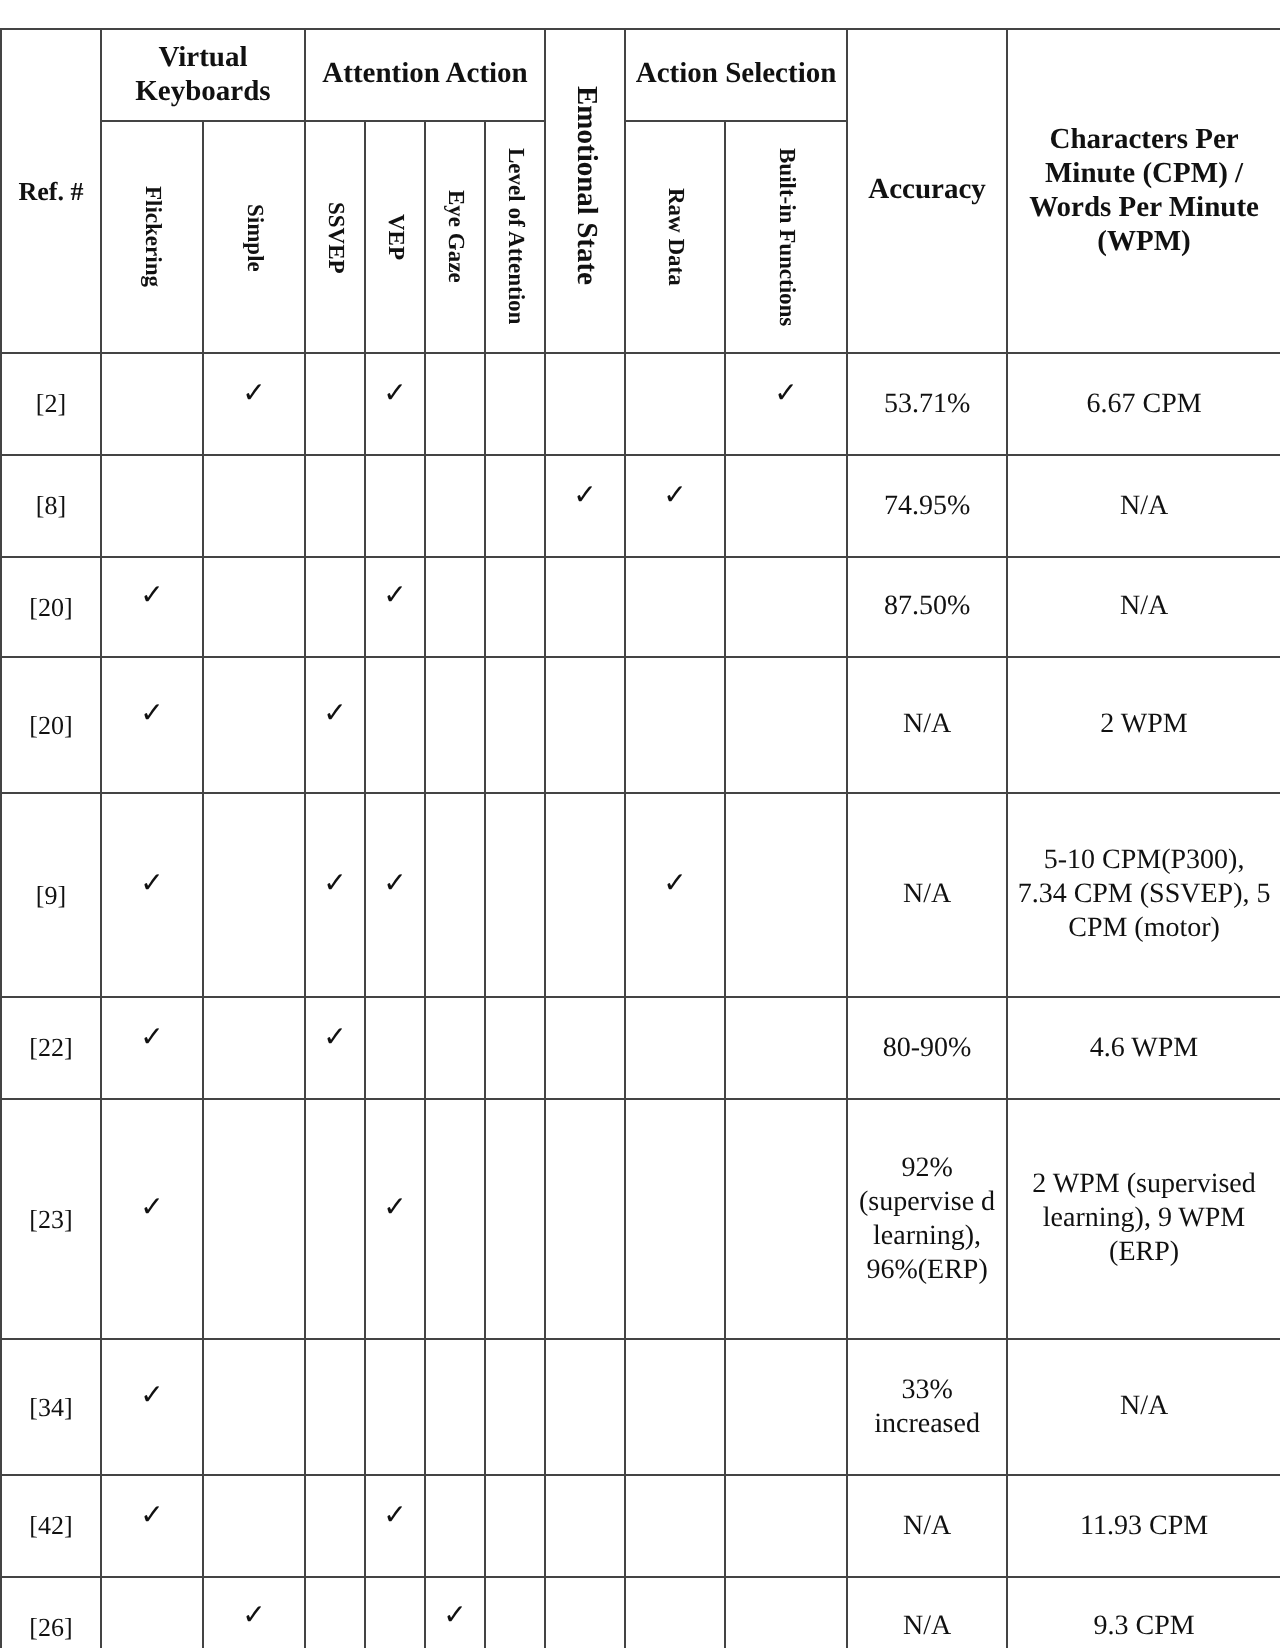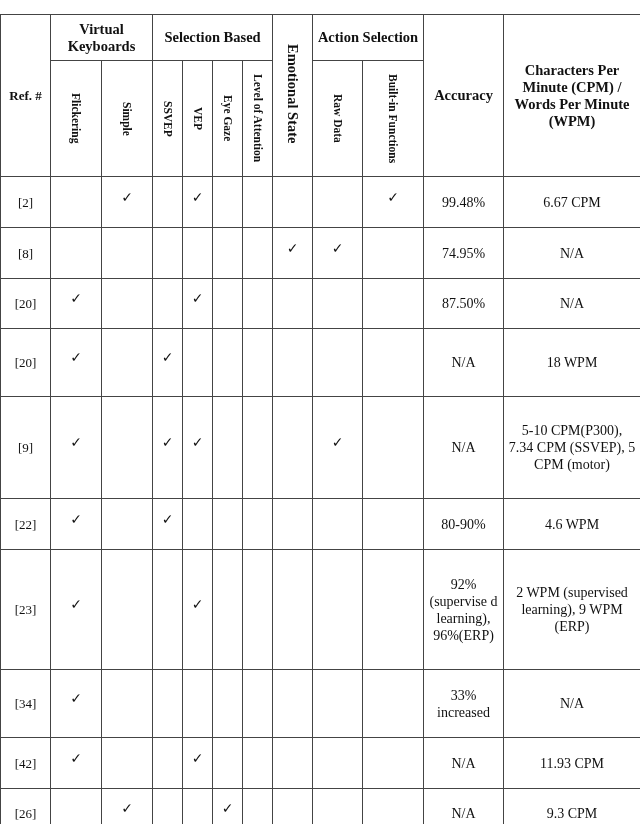--- a/index.html
+++ b/index.html
@@ -37,21 +37,21 @@
     <col style="width:40px">
     <col style="width:50px">
       <col style="width:61px">
     <col style="width:80px">
       <col style="width:137px">
   </colgroup>
   <thead>
     <tr class="grp">
       <th rowspan="2"><span class="ref">Ref. #</span></th>
       <th colspan="2">Virtual Keyboards</th>
-      <th colspan="4">Selection Based</th>
+      <th colspan="4">Attention Action</th>
       <th rowspan="2" class="emo"><span class="vert-big">Emotional State</span></th>
       <th colspan="2">Action Selection</th>
       <th rowspan="2">Accuracy</th>
       <th rowspan="2"><span class="cell-text">Characters Per Minute (CPM) / Words Per Minute (WPM)</span></th>
     </tr>
     <tr class="sub">
       <th><span class="vert">Flickering</span></th>
       <th><span class="vert">Simple</span></th>
       <th><span class="vert">SSVEP</span></th>
       <th><span class="vert">VEP</span></th>
@@ -66,21 +66,21 @@
         <td><span class="ref">[2]</span></td>
         <td><span class="cell-text"></span></td>
         <td style="vertical-align: middle;"><span class="chk" style="position: relative; top: -5px;">✓</span></td>
         <td><span class="cell-text"></span></td>
         <td style="vertical-align: middle;"><span class="chk" style="position: relative; top: -5px;">✓</span></td>
         <td><span class="cell-text"></span></td>
         <td><span class="cell-text"></span></td>
         <td><span class="cell-text"></span></td>
         <td><span class="cell-text"></span></td>
         <td style="vertical-align: middle;"><span class="chk" style="position: relative; top: -5px;">✓</span></td>
-        <td><span class="cell-text">99.48%</span></td>
+        <td><span class="cell-text">53.71%</span></td>
         <td><span class="cell-text">6.67 CPM</span></td>
       </tr>
       <tr style="height: 51px;">
         <td><span class="ref">[8]</span></td>
         <td><span class="cell-text"></span></td>
         <td><span class="cell-text"></span></td>
         <td><span class="cell-text"></span></td>
         <td><span class="cell-text"></span></td>
         <td><span class="cell-text"></span></td>
         <td><span class="cell-text"></span></td>
@@ -109,21 +109,21 @@
         <td style="vertical-align: middle;"><span class="chk" style="position: relative; top: -5px;">✓</span></td>
         <td><span class="cell-text"></span></td>
         <td style="vertical-align: middle;"><span class="chk" style="position: relative; top: -5px;">✓</span></td>
         <td><span class="cell-text"></span></td>
         <td><span class="cell-text"></span></td>
         <td><span class="cell-text"></span></td>
         <td><span class="cell-text"></span></td>
         <td><span class="cell-text"></span></td>
         <td><span class="cell-text"></span></td>
         <td><span class="cell-text">N/A</span></td>
-        <td><span class="cell-text">18 WPM</span></td>
+        <td><span class="cell-text">2 WPM</span></td>
       </tr>
       <tr style="height: 102px;">
         <td><span class="ref">[9]</span></td>
         <td style="vertical-align: middle;"><span class="chk" style="position: relative; top: -5px;">✓</span></td>
         <td><span class="cell-text"></span></td>
         <td style="vertical-align: middle;"><span class="chk" style="position: relative; top: -5px;">✓</span></td>
         <td style="vertical-align: middle;"><span class="chk" style="position: relative; top: -5px;">✓</span></td>
         <td><span class="cell-text"></span></td>
         <td><span class="cell-text"></span></td>
         <td><span class="cell-text"></span></td>

